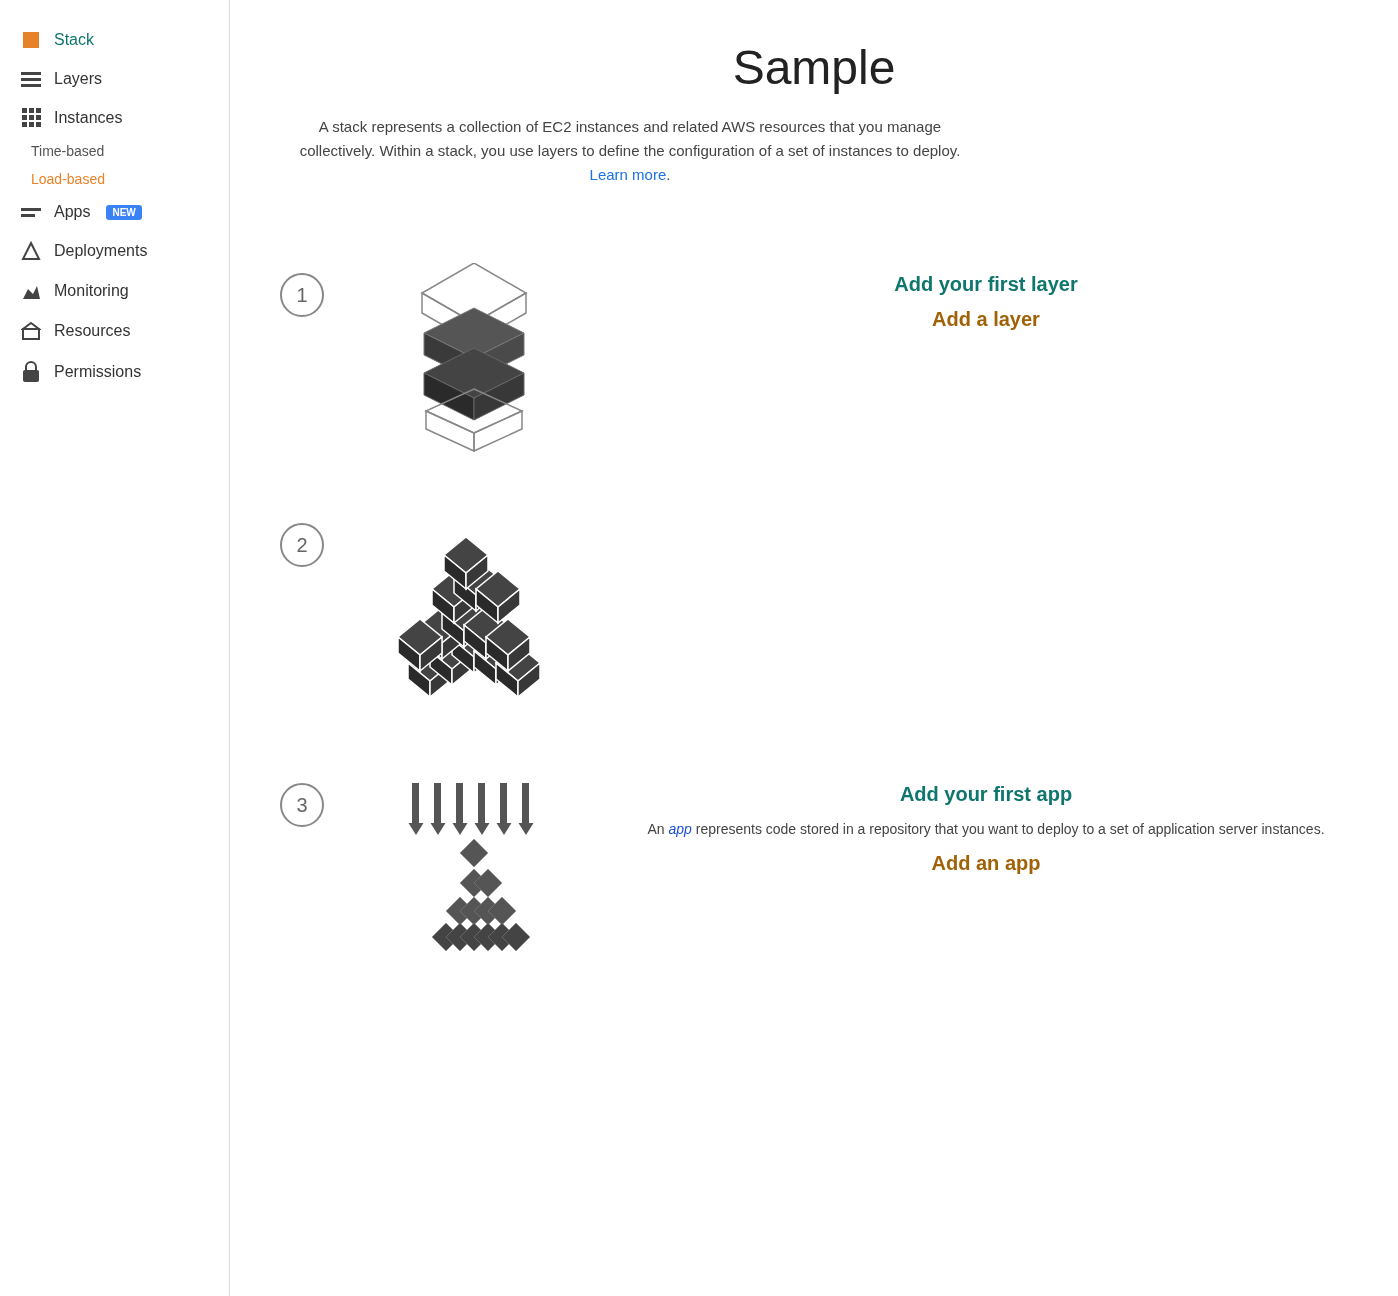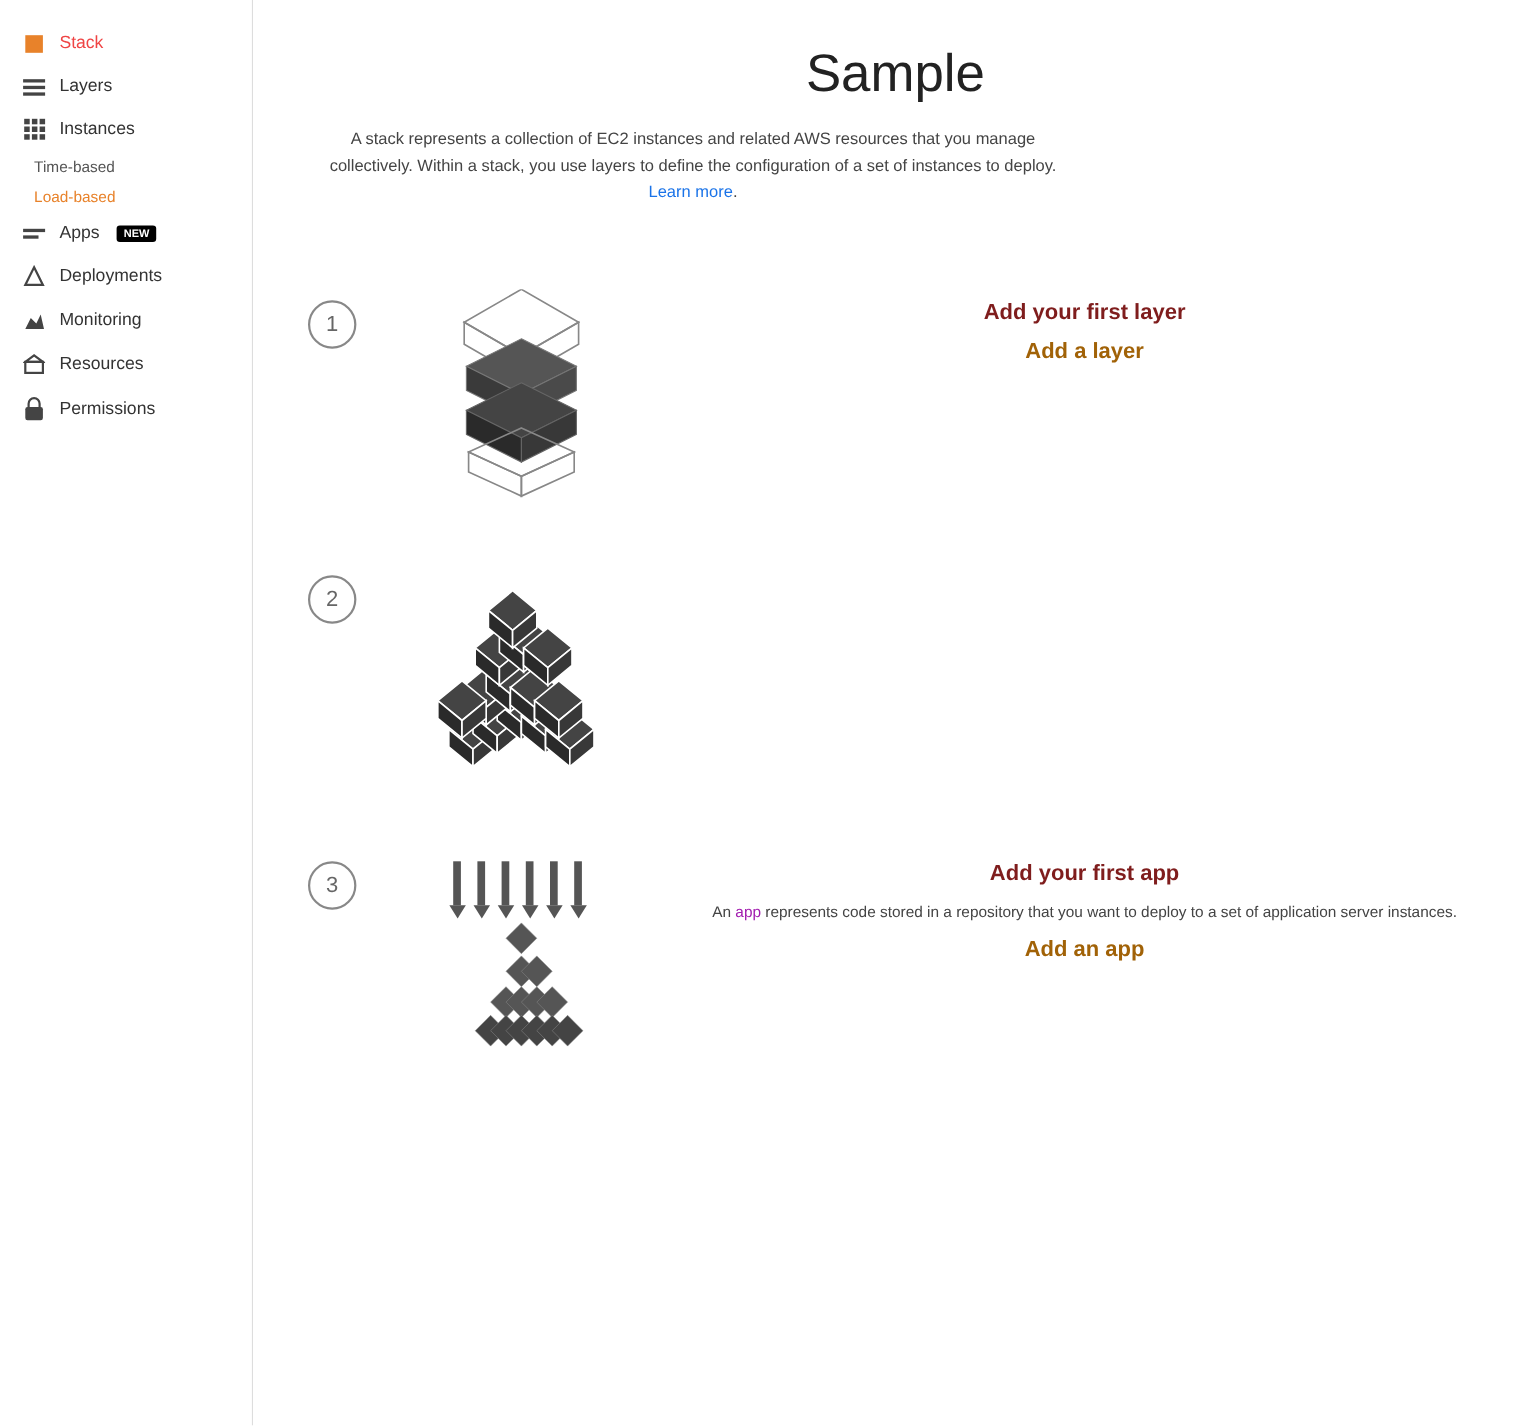--- a/index.html
+++ b/index.html
@@ -35,21 +35,21 @@
     .sidebar-item.active .label { color: #e8822a; }
     .sidebar-sub-item {
       padding: 6px 20px 6px 31px;
       font-size: 14px;
       color: #555;
       cursor: pointer;
     }
     .sidebar-sub-item.active { color: #e8822a; }
 
     .badge-new {
-      background: #000000;
+      background: #3b82f6;
       color: #fff;
       font-size: 10px;
       font-weight: bold;
       padding: 2px 6px;
       border-radius: 3px;
       margin-left: 4px;
       text-transform: uppercase;
     }
 
     
@@ -111,21 +111,21 @@
     }
 
     .step-content {
       flex: 1;
       padding-top: 10px;
     }
 
     .step-title {
       font-size: 20px;
       font-weight: 700;
-      color: #7f1d1d;
+      color: #0f766e;
       margin-bottom: 12px;
     }
 
     .step-desc {
       font-size: 14px;
       color: #444;
       line-height: 1.6;
       margin-bottom: 12px;
     }
 
@@ -185,21 +185,21 @@
 <body>
 
 <nav class="sidebar">
 
   <div class="sidebar-item active">
     <span class="icon">
       <svg width="20" height="20" viewBox="0 0 20 20">
         <rect x="2" y="2" width="16" height="16" fill="#e8822a"></rect>
       </svg>
     </span>
-    <span class="label" style="color:#ef4444;">Stack</span>
+    <span class="label" style="color:#0f766e;">Stack</span>
   </div>
 
   <div class="sidebar-item">
     <span class="icon">
       <div class="icon-layers">
         <span></span>
           <span></span>
           <span></span>
       </div>
     </span>
@@ -415,20 +415,20 @@
           <polygon points="100,164 114,150 128,164 114,178"></polygon>
           <polygon points="114,164 128,150 142,164 128,178"></polygon>
           <polygon points="128,164 142,150 156,164 142,178"></polygon>
         </g>
       </svg>
     </div>
     <div class="step-content">
       <div class="step-title">Add your first app</div>
       <div class="step-desc">
         <span>An</span>
-        <a style="color:#a21caf;">app</a>
+        <a style="color:#1d4ed8;font-style:italic;">app</a>
         <span>represents code stored in a repository that you want to deploy to a set of application server instances.</span>
       </div>
       <a class="step-link">Add an app</a>
     </div>
   </div>
 
 </main>
 
 </body></html>

